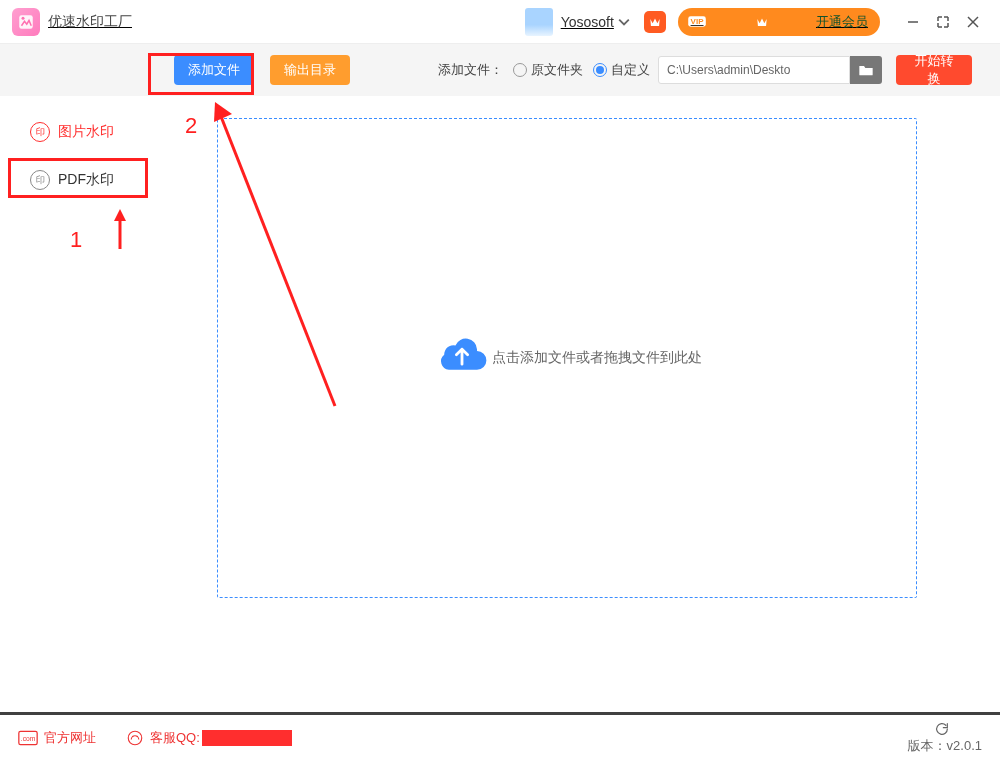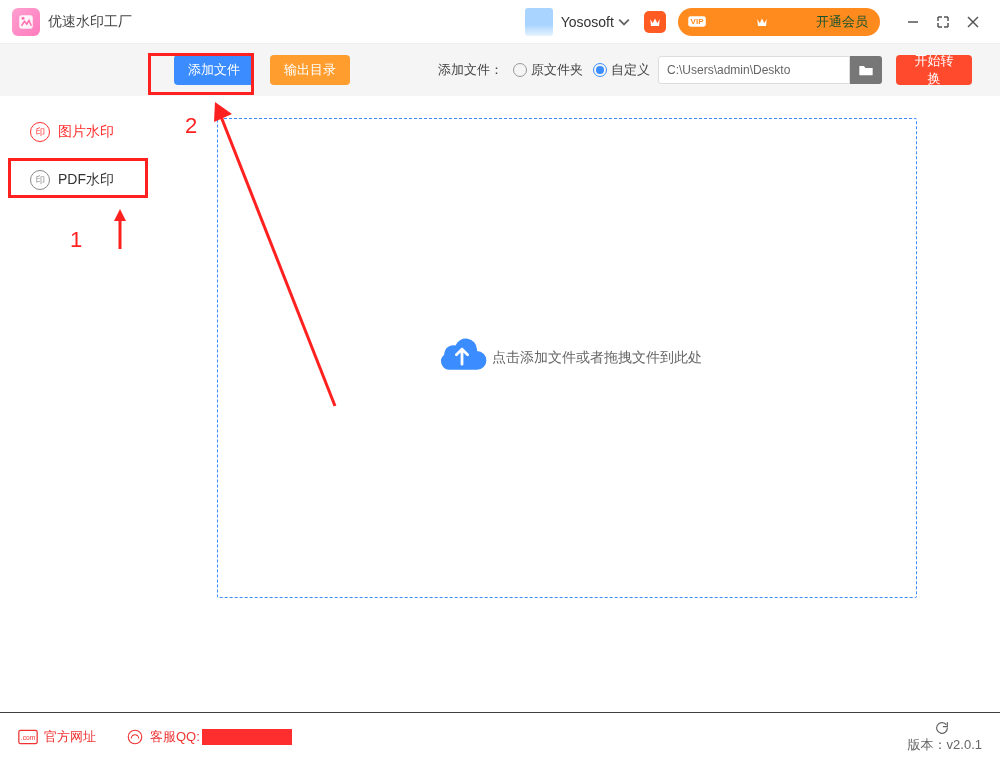--- a/index.html
+++ b/index.html
@@ -1,19 +1,19 @@
 <!DOCTYPE html>
 <html><head>
   <meta charset="utf-8">
   <style>
     * { margin: 0; padding: 0; box-sizing: border-box; font-family: "Microsoft YaHei", Arial, sans-serif; user-select: none; }
     body { width: 1000px; height: 760px; background: #fff; overflow: hidden; position: relative; }
 
     
-    .titlebar { height: 44px; background: #fff; display: flex; align-items: center; padding: 0 12px; border-bottom: 1px solid #eee; }
+    .titlebar { height: 44px; background: #fff; display: flex; align-items: center; padding: 0 12px; border-bottom: 1px solid #eee; text-decoration: underline; }
     .app-logo { width: 28px; height: 28px; border-radius: 6px; background: linear-gradient(135deg,#ff9fd0,#ff7bbd); display: flex; align-items: center; justify-content: center; margin-right: 8px; }
     .app-logo svg { width: 18px; height: 18px; }
     .app-title { font-size: 14px; color: #444; }
     .titlebar .spacer { flex: 1; }
     .user-avatar { width: 28px; height: 28px; background: linear-gradient(to bottom,#a9d4ff 0%,#a9d4ff 60%,#e8f4ff 100%); border-radius: 3px; margin-right: 8px; }
     .user-name { font-size: 14px; color: #333; display: flex; align-items: center; margin-right: 14px; }
     .user-name svg { width: 12px; height: 12px; margin-left: 4px; }
     .vip-badge { width: 22px; height: 22px; background: #ff5b22; border-radius: 5px; display: flex; align-items: center; justify-content: center; color: #fff; font-weight: bold; font-size: 13px; margin-right: 12px; }
     .vip-btn { height: 28px; padding: 0 12px; border-radius: 14px; background: #ff8a1e; color: #14532d; font-size: 13px; display: flex; align-items: center; margin-right: 18px; border: none; cursor: pointer; gap: 43px; }
     .vip-btn::before { content: "VIP"; background: #fff; color: #ff8a1e; border-radius: 3px; font-size: 10px; font-weight: bold; padding: 1px 3px; transform: scale(0.8); margin-right: 4px; margin-left: -4px; }
@@ -42,21 +42,21 @@
     .side-item.active { color: #ff2e2e; }
     .side-icon { width: 20px; height: 20px; border: 1.5px solid currentColor; border-radius: 50%; margin-right: 8px; display: flex; align-items: center; justify-content: center; font-size: 11px; }
     .side-icon::before { content: "印"; transform: scale(0.85); }
     .side-item:not(.active) .side-icon { color: #888; }
 
     .workspace { flex: 1; padding: 22px 30px 22px 42px; position: relative; }
     .dropzone { width: 700px; height: 480px; border: 1.5px dashed #3b8dff; border-radius: 2px; display: flex; align-items: center; justify-content: center; color: #666; font-size: 14px; cursor: pointer; }
     .dropzone svg { width: 60px; height: 48px; margin-bottom: 14px; }
 
     
-    .footer { position: absolute; bottom: 0; left: 0; right: 0; height: 48px; border-top: 1px solid #404040; display: flex; align-items: center; padding: 0 18px; font-size: 13px; color: #555; background: #fff; }
+    .footer { position: absolute; bottom: 0; left: 0; right: 0; height: 48px; border-top: 3px solid #404040; display: flex; align-items: center; padding: 0 18px; font-size: 13px; color: #555; background: #fff; }
     .footer .red { color: #e33; display: flex; align-items: center; margin-right: 30px; }
     .footer .red svg, .footer .red .ico { margin-right: 6px; }
     .qq-num { display: inline-block; width: 90px; height: 16px; background: #ff2e2e; vertical-align: middle; margin-left: 2px; }
     .footer .ver { margin-left: auto; display: flex; align-items: center; color: #666; flex-direction: column; }
     .footer .ver svg { width: 16px; height: 16px; margin-right: 6px; }
 
     
     .anno-box { position: absolute; border: 3px solid #ff2020; pointer-events: none; }
     .anno-1 { top: 158px; left: 8px; width: 140px; height: 40px; }
     .anno-2 { top: 53px; left: 148px; width: 106px; height: 42px; }

